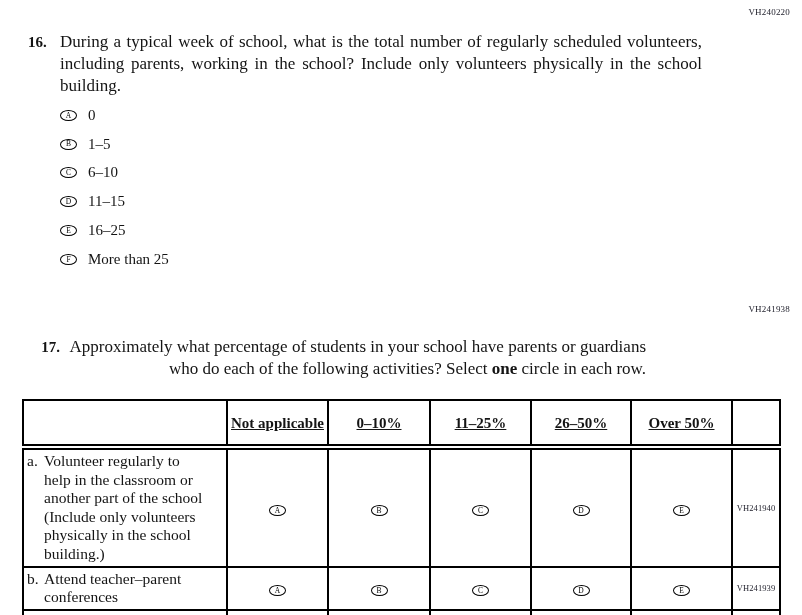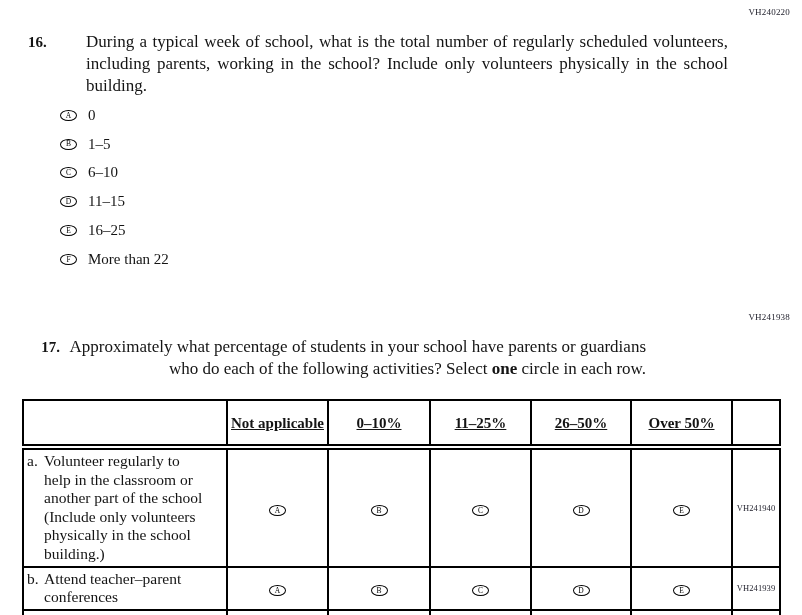--- a/index.html
+++ b/index.html
@@ -14,28 +14,28 @@
   }
   .vh-code {
     position:absolute;
     right:12px;
     font-size:9px;
     letter-spacing:0.2px;
     color:#1c1c28;
     font-family:"Liberation Serif","DejaVu Serif",serif;
   }
   #code-q16 { top:7px; }
-  #code-q17 { top:312px; }
+  #code-q17 { top:304px; }
 
   .question {
     position:absolute;
     display:flex;
     align-items:flex-start;
   }
-  #q16 { top:31px;  left:28px; width:700px;justify-content:space-between; }
+  #q16 { top:31px;  left:28px; width:700px; }
   #q17 { top:336px; left:28px; width:700px;text-align:right; }
   .q-num {
     font-weight:bold;
     font-size:15px;
     line-height:22px;
     width:32px;
     flex:0 0 32px;
   }
   .q-text {
     font-size:17px;
@@ -155,21 +155,21 @@
     <div class="opt">
       <span class="bubble">D</span>
       <span class="opt-label">11–15</span>
     </div>
     <div class="opt">
       <span class="bubble">E</span>
       <span class="opt-label">16–25</span>
     </div>
     <div class="opt">
       <span class="bubble">F</span>
-      <span class="opt-label">More than 22</span>
+      <span class="opt-label">More than 25</span>
     </div>
   </div>
 
   <div class="vh-code" id="code-q17">VH241938</div>
 
   <div class="question" id="q17">
     <div class="q-num">17.</div>
     <div class="q-text"><span>Approximately what percentage of students in your school have parents or guardians who do each of the following activities? Select </span><span class="bold-inline">one</span><span> circle in each row.</span></div>
   </div>
 

